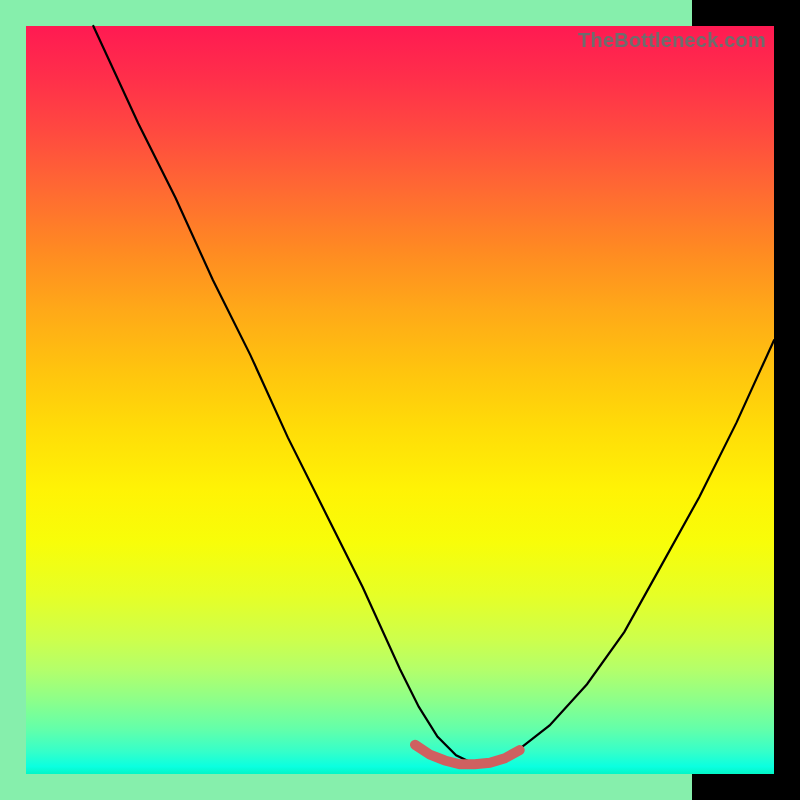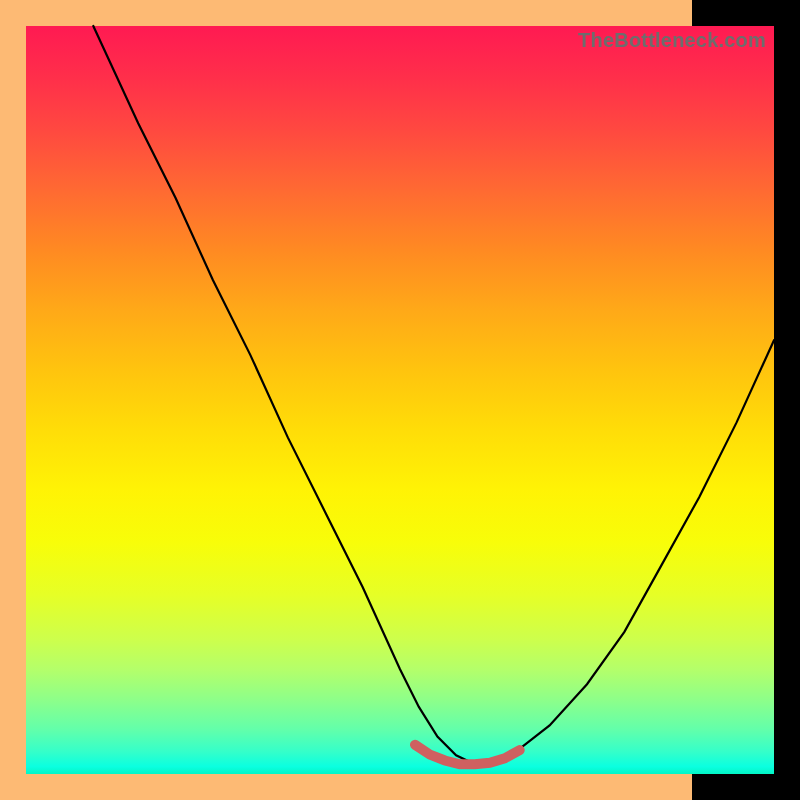--- a/index.html
+++ b/index.html
@@ -10,21 +10,21 @@
     background: #000;
     overflow: hidden;
     font-family: Arial, Helvetica, sans-serif;
   }
   .frame {
     position: absolute;
     left: 0;
     top: 0;
     width: 692px;
     height: 800px;
-    background: #fdba74;
+    background: #86efac;
   }
   .plot-area {
     position: absolute;
     left: 26px;
     top: 26px;
     width: 748px;
     height: 748px;
   }
   .gradient {
     position: absolute;

